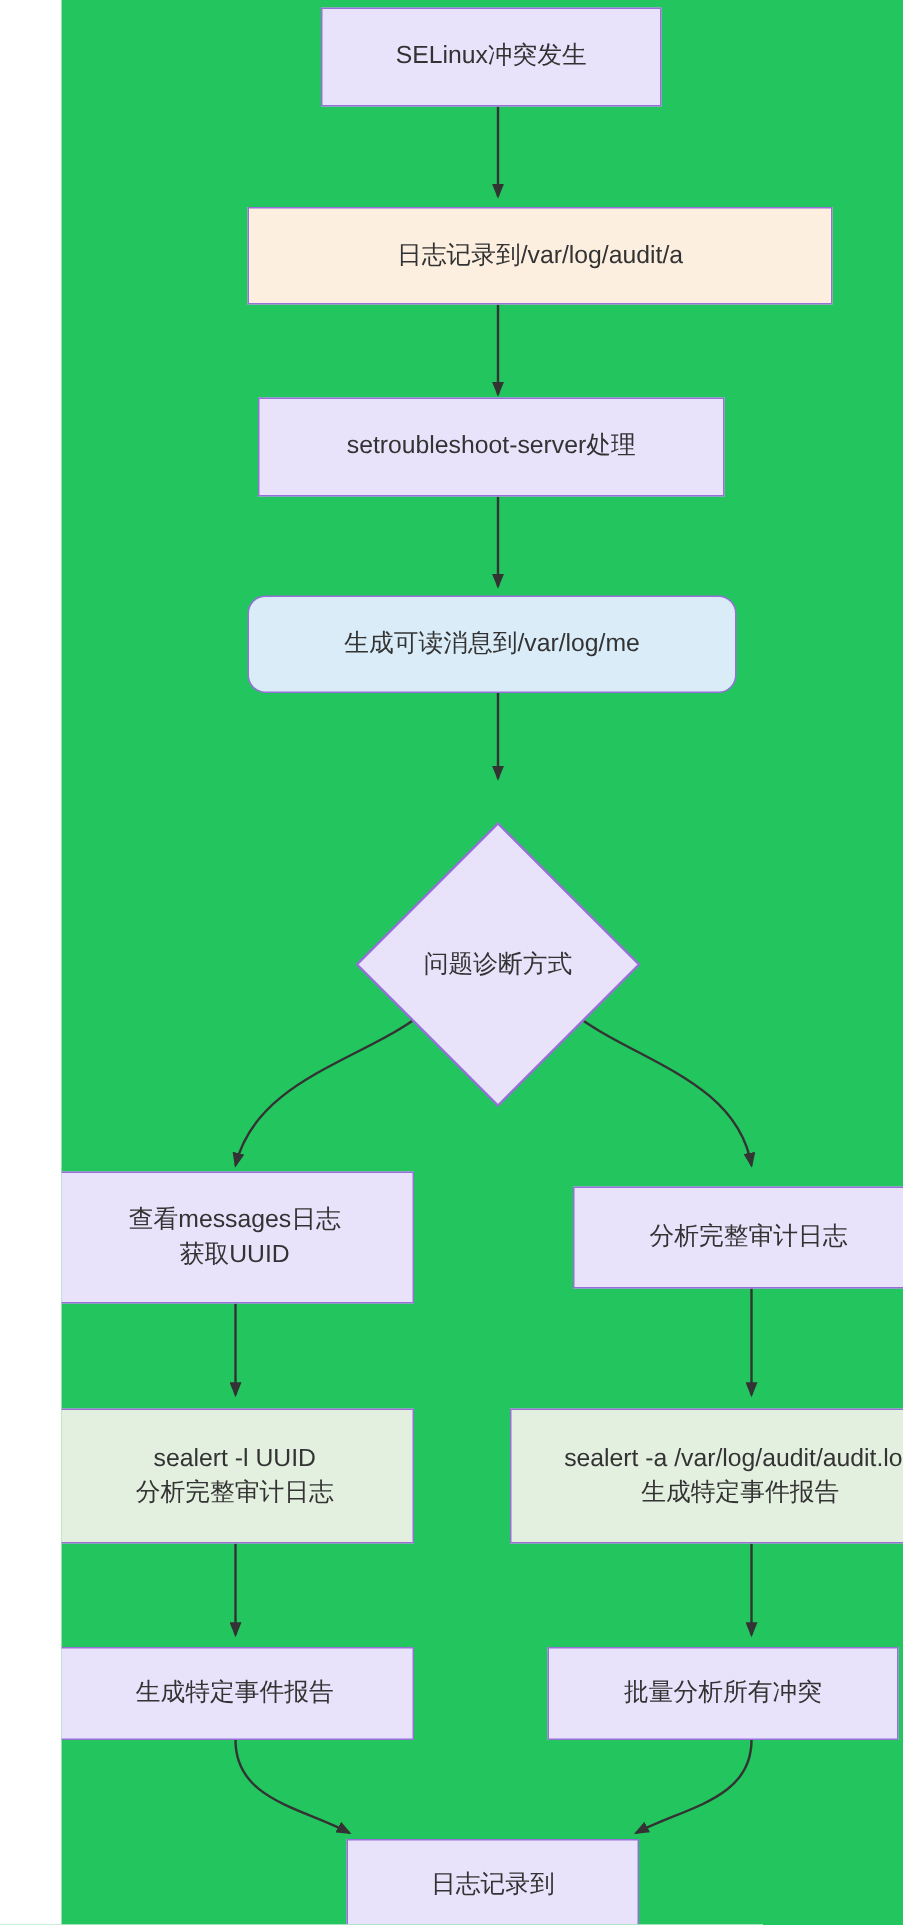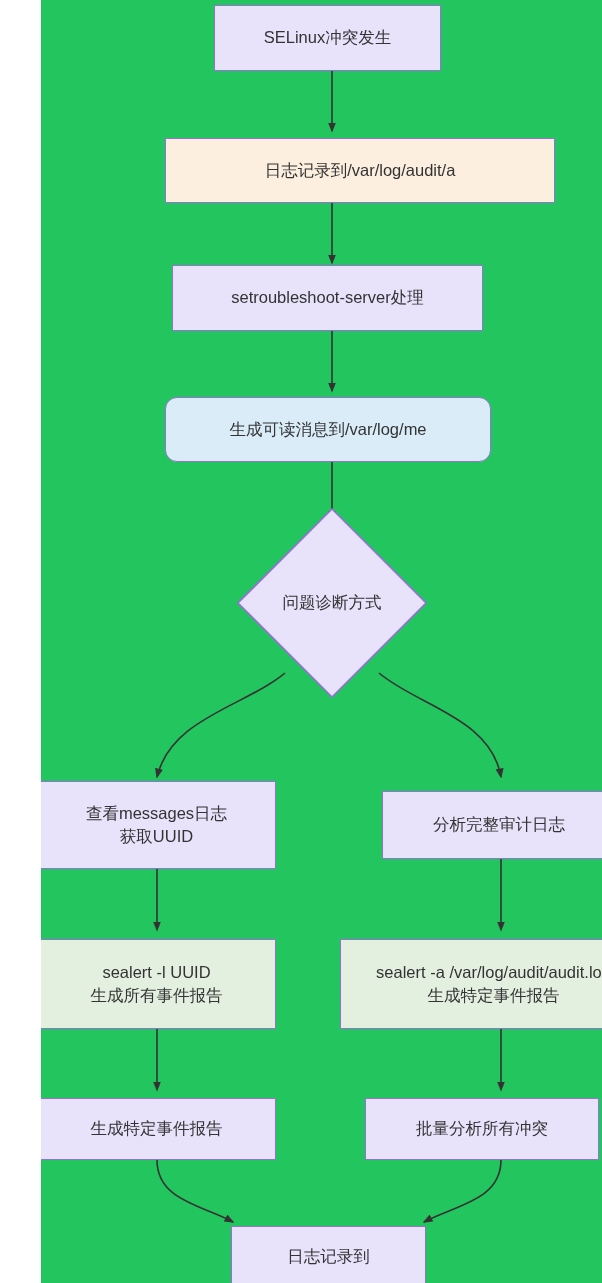--- a/index.html
+++ b/index.html
@@ -118,39 +118,39 @@
   </div>
 
   <div class="node fill-purple" style="left:131px; top:265px; width:311px; height:66px;align-items:center;">
     <span class="label">setroubleshoot-server处理</span>
   </div>
 
   <div class="node fill-blue" style="left:124px; top:397px; width:326px; height:65px;border-radius:12px;">
     <span class="label">生成可读消息到/var/log/me</span>
   </div>
 
-  <div class="diamond" style="left:196px; top:508px; width:190px; height:190px;">
+  <div class="diamond" style="left:196px; top:548px; width:190px; height:190px;">
     <svg class="shape" viewBox="0 0 190 190" preserveAspectRatio="none" xmlns="http://www.w3.org/2000/svg">
       <polygon points="95,1 189,95 95,189 1,95" fill="#e8e3fb" stroke="#9670d8" stroke-width="1.6"></polygon>
     </svg>
     <span class="dlabel">问题诊断方式</span>
   </div>
 
   <div class="node fill-purple" style="left:-4px; top:781px; width:239px; height:88px;">
     <span class="label">查看messages日志
 获取UUID</span>
   </div>
 
   <div class="node fill-purple" style="left:341px; top:791px; width:234px; height:68px;">
     <span class="label">分析完整审计日志</span>
   </div>
 
   <div class="node fill-green" style="left:-4px; top:939px; width:239px; height:90px;">
     <span class="label">sealert -l UUID
-生成所有事件报告</span>
+分析完整审计日志</span>
   </div>
 
   <div class="node fill-green" style="left:299px; top:939px; width:307px; height:90px;">
     <span class="label">sealert -a /var/log/audit/audit.log
 生成特定事件报告</span>
   </div>
 
   <div class="node fill-purple" style="left:-4px; top:1098px; width:239px; height:62px;">
     <span class="label">生成特定事件报告</span>
   </div>

